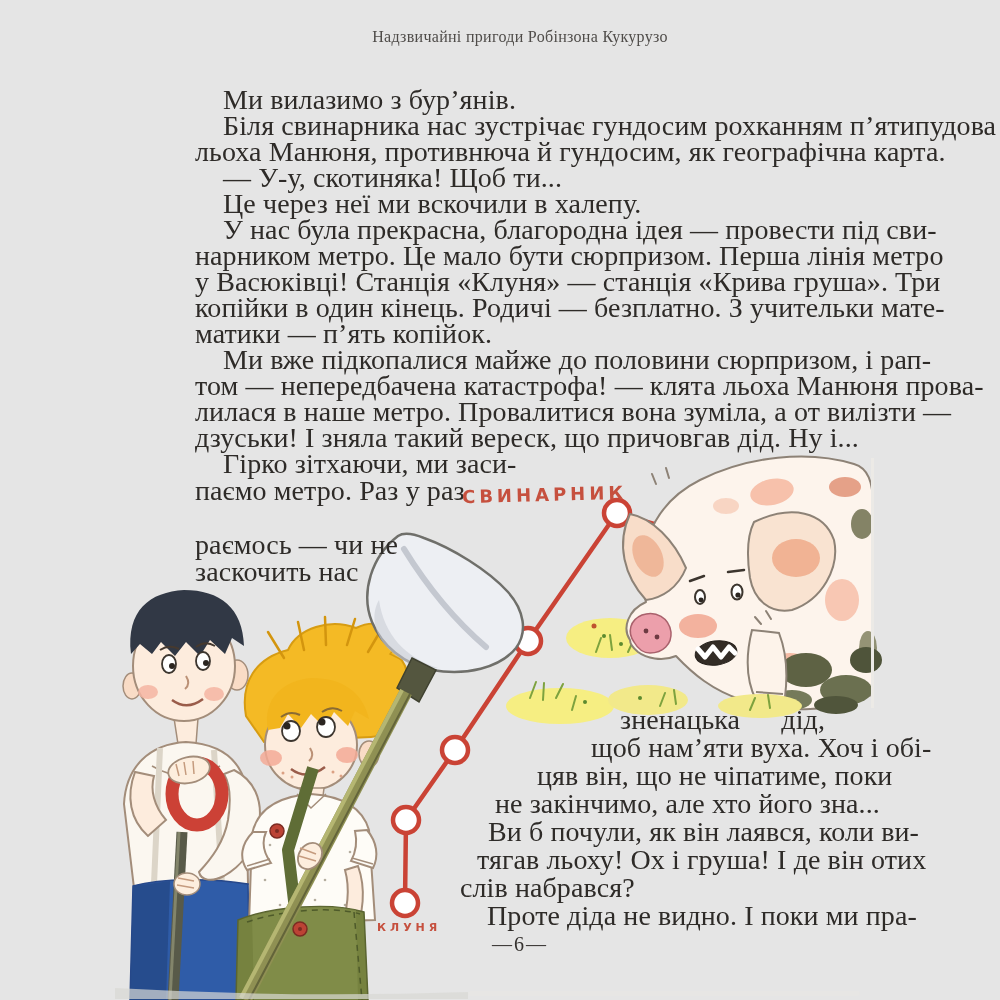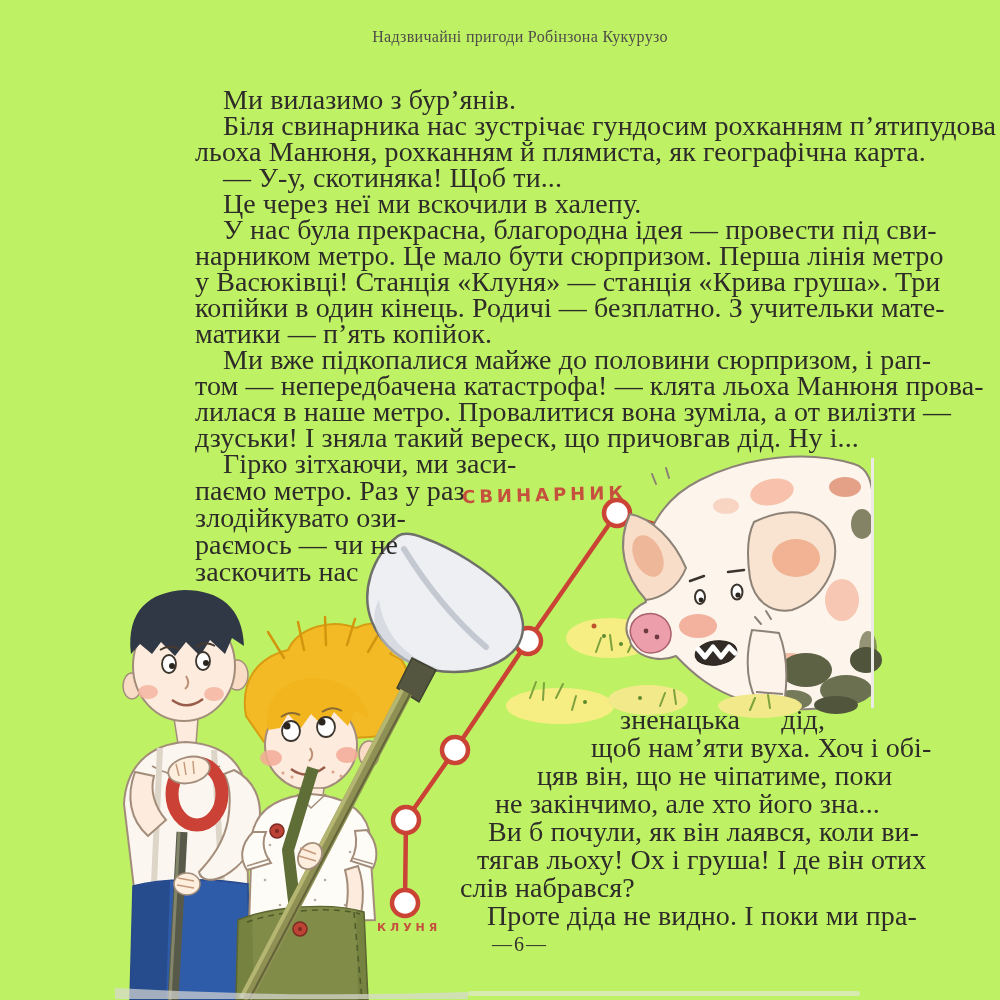--- a/index.html
+++ b/index.html
@@ -1,16 +1,16 @@
 <!DOCTYPE html>
 <html><head>
 <meta charset="utf-8">
 <style>
   html,body { margin:0; padding:0; background:#ffffff; }
-  .page { position:relative; width:1000px; height:1000px; background:#bef264; overflow:hidden;
+  .page { position:relative; width:1000px; height:1000px; background:#e5e5e5; overflow:hidden;
           font-family:"Liberation Serif", serif; color:#2e2b28; }
   .line { position:absolute; left:195px; width:650px; font-size:28px; line-height:24px;
           white-space:nowrap; letter-spacing:0.1px; }
   .ind  { padding-left:28px; }
   .j    { text-align:justify; text-align-last:justify; }
   .header { position:absolute; top:28px; left:195px; width:650px; text-align:center;
             font-size:16px; color:#4f4c49; letter-spacing:0.3px; }
   .footer { position:absolute; top:933px; left:195px; width:650px; text-align:center;
             font-size:20px; letter-spacing:2px; color:#35322f; }
   .station { position:absolute; font-family:"DejaVu Sans", sans-serif; font-weight:bold;
@@ -202,36 +202,35 @@
       <path d="M 115 988 Q 290 998, 468 992 L 468 999 L 115 999 Z" fill="#d9d8d4" opacity=".7"></path>
       <rect x="468" y="991" width="392" height="5" rx="2.5" fill="#e7e6e2" opacity=".6"></rect>
       <rect x="871" y="458" width="3" height="250" fill="#eceae6"></rect>
     </g>
   </svg>
 
   <div class="header">Надзвичайні пригоди Робінзона Кукурузо</div>
 
   <div class="line ind" style="top:88px">Ми вилазимо з бур’янів.</div>
   <div class="line ind j" style="top:114px">Біля свинарника нас зустрічає гундосим рохканням п’ятипудова</div>
-  <div class="line j" style="top:140px">льоха Манюня, рохканням й плямиста, як географічна карта.</div>
+  <div class="line j" style="top:140px">льоха Манюня, противнюча й гундосим, як географічна карта.</div>
   <div class="line ind" style="top:166px">— У-у, скотиняка! Щоб ти...</div>
   <div class="line ind" style="top:192px">Це через неї ми вскочили в халепу.</div>
   <div class="line ind j" style="top:218px">У нас була прекрасна, благородна ідея — провести під сви-</div>
   <div class="line j" style="top:244px">нарником метро. Це мало бути сюрпризом. Перша лінія метро</div>
   <div class="line j" style="top:270px">у Васюківці! Станція «Клуня» — станція «Крива груша». Три</div>
   <div class="line j" style="top:296px">копійки в один кінець. Родичі — безплатно. З учительки мате-</div>
   <div class="line" style="top:322px">матики — п’ять копійок.</div>
   <div class="line ind j" style="top:348px">Ми вже підкопалися майже до половини сюрпризом, і рап-</div>
   <div class="line j" style="top:374px">том — непередбачена катастрофа! — клята льоха Манюня прова-</div>
   <div class="line j" style="top:400px">лилася в наше метро. Провалитися вона зуміла, а от вилізти —</div>
   <div class="line" style="top:426px">дзуськи! І зняла такий вереск, що причовгав дід. Ну і...</div>
 
   <div class="line ind j" style="top:452px;width:200px">Гірко зітхаючи, ми заси-</div>
   <div class="line j" style="top:479px;width:225px">паємо метро. Раз у раз</div>
-  <div class="line j" style="top:506px;width:204px">злодійкувато ози-</div>
   <div class="line j" style="top:533px;width:177px">раємось — чи не</div>
   <div class="line" style="top:560px;width:200px">заскочить нас</div>
 
   <div class="line j" style="top:708px;left:620px;width:205px">зненацька дід,</div>
   <div class="line j" style="top:736px;left:591px;width:282px">щоб нам’яти вуха. Хоч і обі-</div>
   <div class="line j" style="top:764px;left:537px;width:308px">цяв він, що не чіпатиме, поки</div>
   <div class="line j" style="top:792px;left:495px;width:350px">не закінчимо, але хто його зна...</div>
   <div class="line j" style="top:820px;left:488px;width:357px">Ви б почули, як він лаявся, коли ви-</div>
   <div class="line j" style="top:848px;left:477px;width:368px">тягав льоху! Ох і груша! І де він отих</div>
   <div class="line" style="top:876px;left:460px;width:360px">слів набрався?</div>

